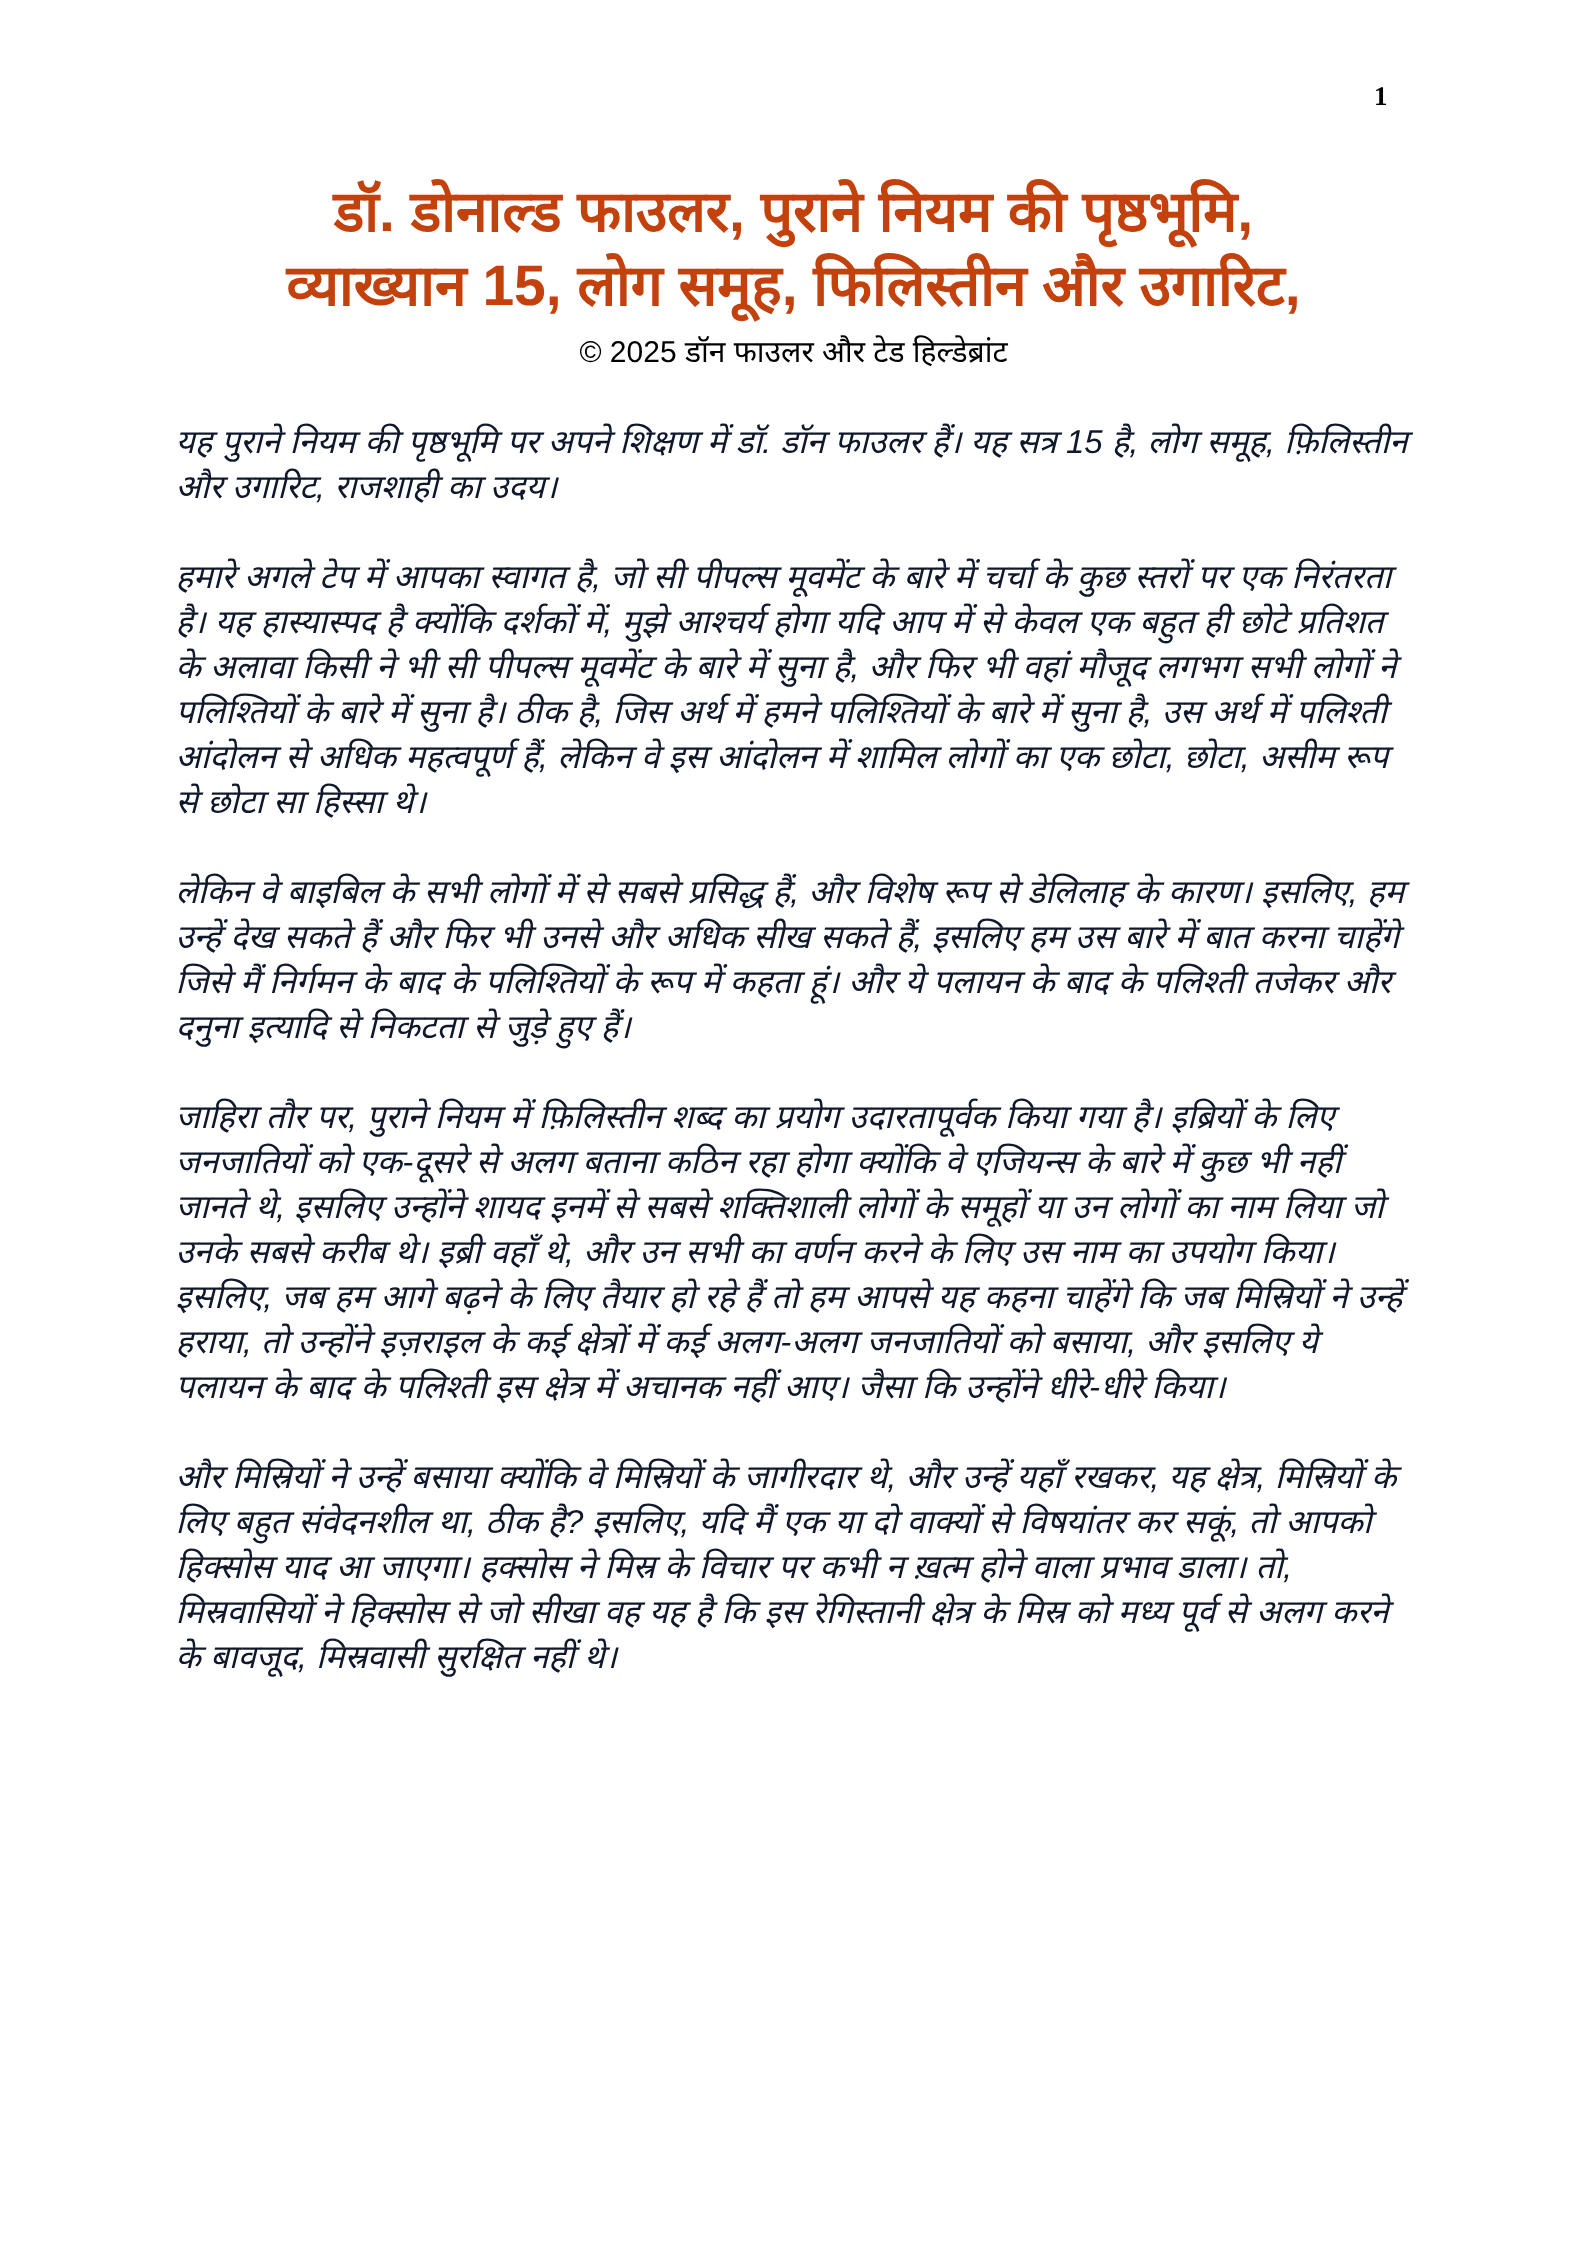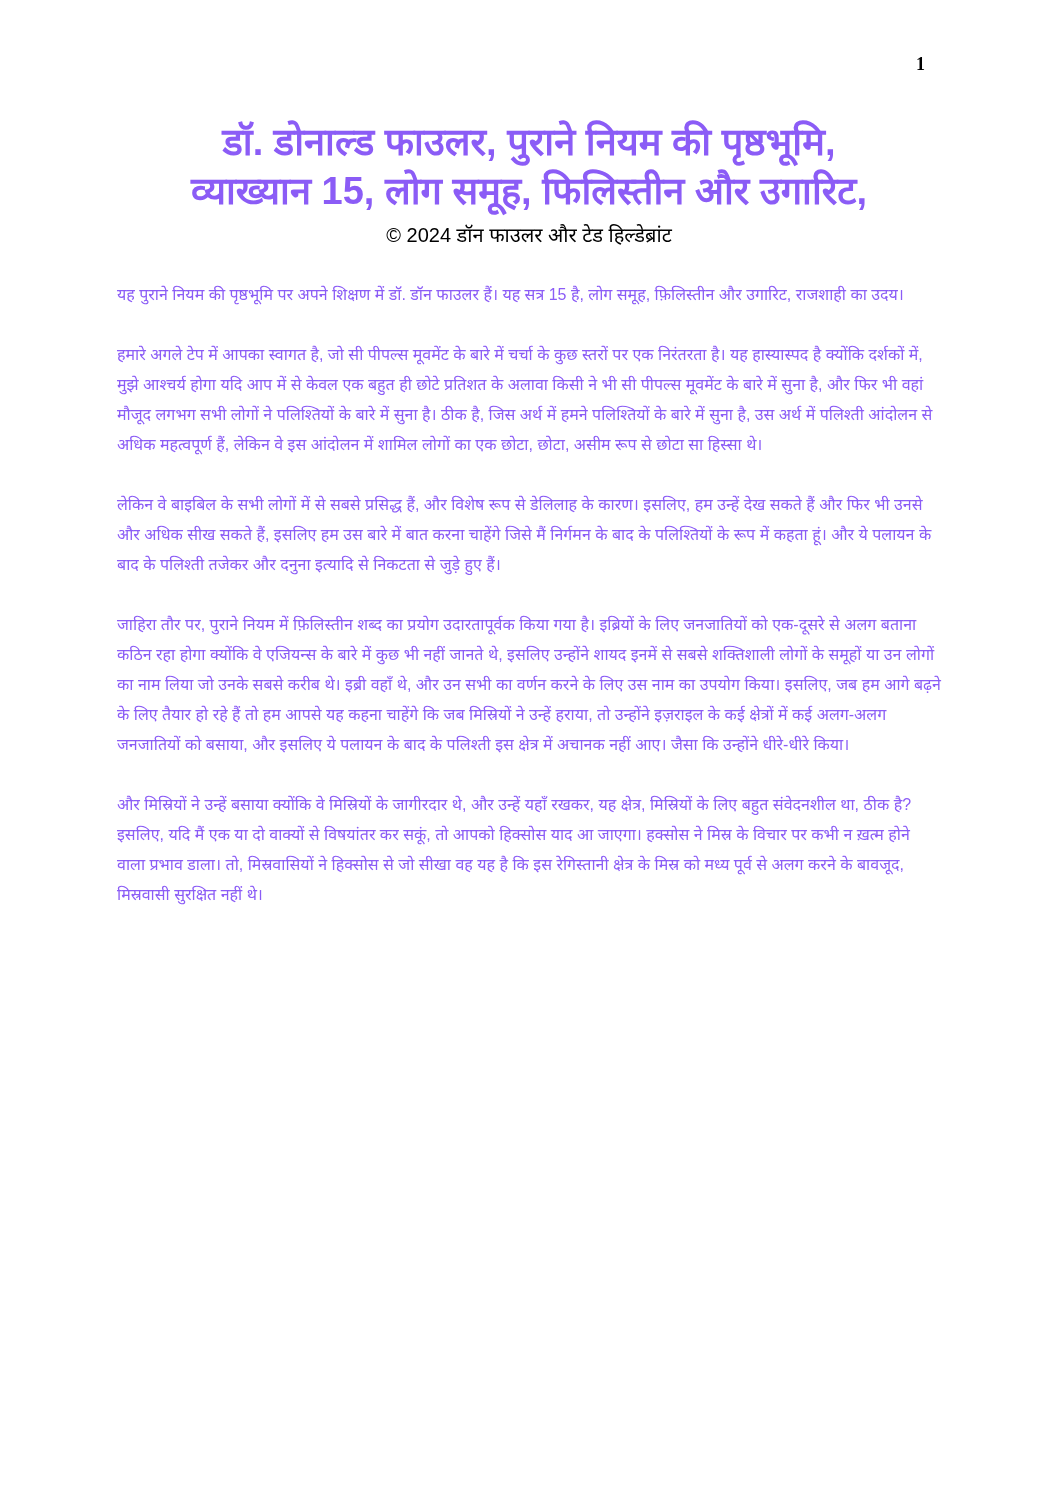--- a/index.html
+++ b/index.html
@@ -31,59 +31,60 @@
     top: 118px;
     left: 117px;
     width: 824px;
   }
   .doc-title {
     margin: 0;
     text-align: center;
     font-size: 38px;
     line-height: 49px;
     font-weight: 700;
-    color: #8b5cf6;
+    color: #c2410c;
   }
   .doc-title .title-line {
     display: block;
   }
   .doc-copyright {
     margin: 6px 0 0 0;
     text-align: center;
     font-size: 20px;
     line-height: 26px;
     font-weight: 400;
   }
   .doc-body {
     margin-top: 32px;
   }
   .doc-body p {
     margin: 0 0 30px 0;
-    font-size: 16px;
+    font-size: 22px;
     line-height: 30px;
     font-weight: 400;
     text-align: left;
-    color: #8b5cf6;
+    color: #0f172a;
+    font-style: italic;
   }
 </style>
 </head>
 <body>
 
 <div class="page">
 
   <div class="page-number">1</div>
 
   <div class="doc-content">
 
     <h1 class="doc-title">
       <span class="title-line">डॉ. डोनाल्ड फाउलर, पुराने नियम की पृष्ठभूमि,</span>
       <span class="title-line">व्याख्यान 15, लोग समूह, फिलिस्तीन और उगारिट,</span>
     </h1>
 
-    <div class="doc-copyright">© 2024 डॉन फाउलर और टेड हिल्डेब्रांट</div>
+    <div class="doc-copyright">© 2025 डॉन फाउलर और टेड हिल्डेब्रांट</div>
 
     <div class="doc-body">
       <p>यह पुराने नियम की पृष्ठभूमि पर अपने शिक्षण में डॉ. डॉन फाउलर हैं। यह सत्र 15 है, लोग समूह, फ़िलिस्तीन और उगारिट, राजशाही का उदय।</p>
       <p>हमारे अगले टेप में आपका स्वागत है, जो सी पीपल्स मूवमेंट के बारे में चर्चा के कुछ स्तरों पर एक निरंतरता है। यह हास्यास्पद है क्योंकि दर्शकों में, मुझे आश्चर्य होगा यदि आप में से केवल एक बहुत ही छोटे प्रतिशत के अलावा किसी ने भी सी पीपल्स मूवमेंट के बारे में सुना है, और फिर भी वहां मौजूद लगभग सभी लोगों ने पलिश्तियों के बारे में सुना है। ठीक है, जिस अर्थ में हमने पलिश्तियों के बारे में सुना है, उस अर्थ में पलिश्ती आंदोलन से अधिक महत्वपूर्ण हैं, लेकिन वे इस आंदोलन में शामिल लोगों का एक छोटा, छोटा, असीम रूप से छोटा सा हिस्सा थे।</p>
       <p>लेकिन वे बाइबिल के सभी लोगों में से सबसे प्रसिद्ध हैं, और विशेष रूप से डेलिलाह के कारण। इसलिए, हम उन्हें देख सकते हैं और फिर भी उनसे और अधिक सीख सकते हैं, इसलिए हम उस बारे में बात करना चाहेंगे जिसे मैं निर्गमन के बाद के पलिश्तियों के रूप में कहता हूं। और ये पलायन के बाद के पलिश्ती तजेकर और दनुना इत्यादि से निकटता से जुड़े हुए हैं।</p>
       <p>जाहिरा तौर पर, पुराने नियम में फ़िलिस्तीन शब्द का प्रयोग उदारतापूर्वक किया गया है। इब्रियों के लिए जनजातियों को एक-दूसरे से अलग बताना कठिन रहा होगा क्योंकि वे एजियन्स के बारे में कुछ भी नहीं जानते थे, इसलिए उन्होंने शायद इनमें से सबसे शक्तिशाली लोगों के समूहों या उन लोगों का नाम लिया जो उनके सबसे करीब थे। इब्री वहाँ थे, और उन सभी का वर्णन करने के लिए उस नाम का उपयोग किया। इसलिए, जब हम आगे बढ़ने के लिए तैयार हो रहे हैं तो हम आपसे यह कहना चाहेंगे कि जब मिस्रियों ने उन्हें हराया, तो उन्होंने इज़राइल के कई क्षेत्रों में कई अलग-अलग जनजातियों को बसाया, और इसलिए ये पलायन के बाद के पलिश्ती इस क्षेत्र में अचानक नहीं आए। जैसा कि उन्होंने धीरे-धीरे किया।</p>
       <p>और मिस्रियों ने उन्हें बसाया क्योंकि वे मिस्रियों के जागीरदार थे, और उन्हें यहाँ रखकर, यह क्षेत्र, मिस्रियों के लिए बहुत संवेदनशील था, ठीक है? इसलिए, यदि मैं एक या दो वाक्यों से विषयांतर कर सकूं, तो आपको हिक्सोस याद आ जाएगा। हक्सोस ने मिस्र के विचार पर कभी न ख़त्म होने वाला प्रभाव डाला। तो, मिस्रवासियों ने हिक्सोस से जो सीखा वह यह है कि इस रेगिस्तानी क्षेत्र के मिस्र को मध्य पूर्व से अलग करने के बावजूद, मिस्रवासी सुरक्षित नहीं थे।</p>
     </div>
 
   </div>

